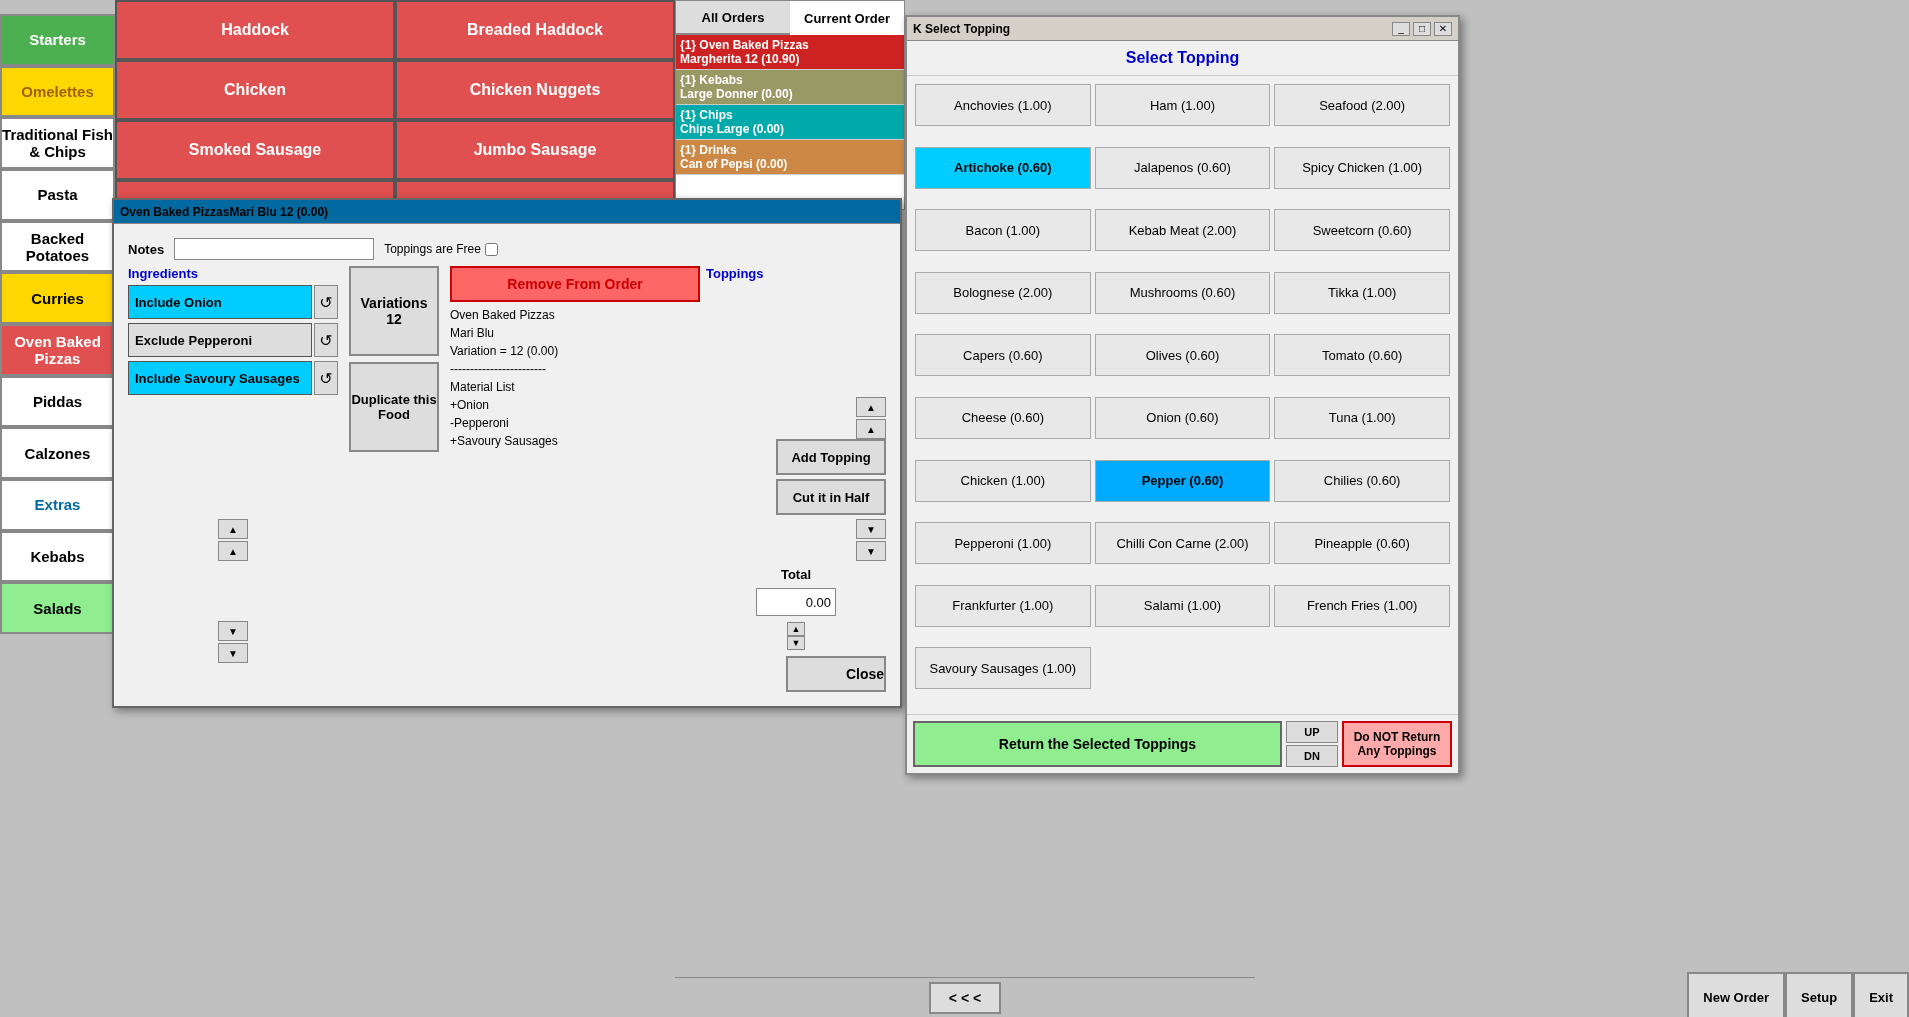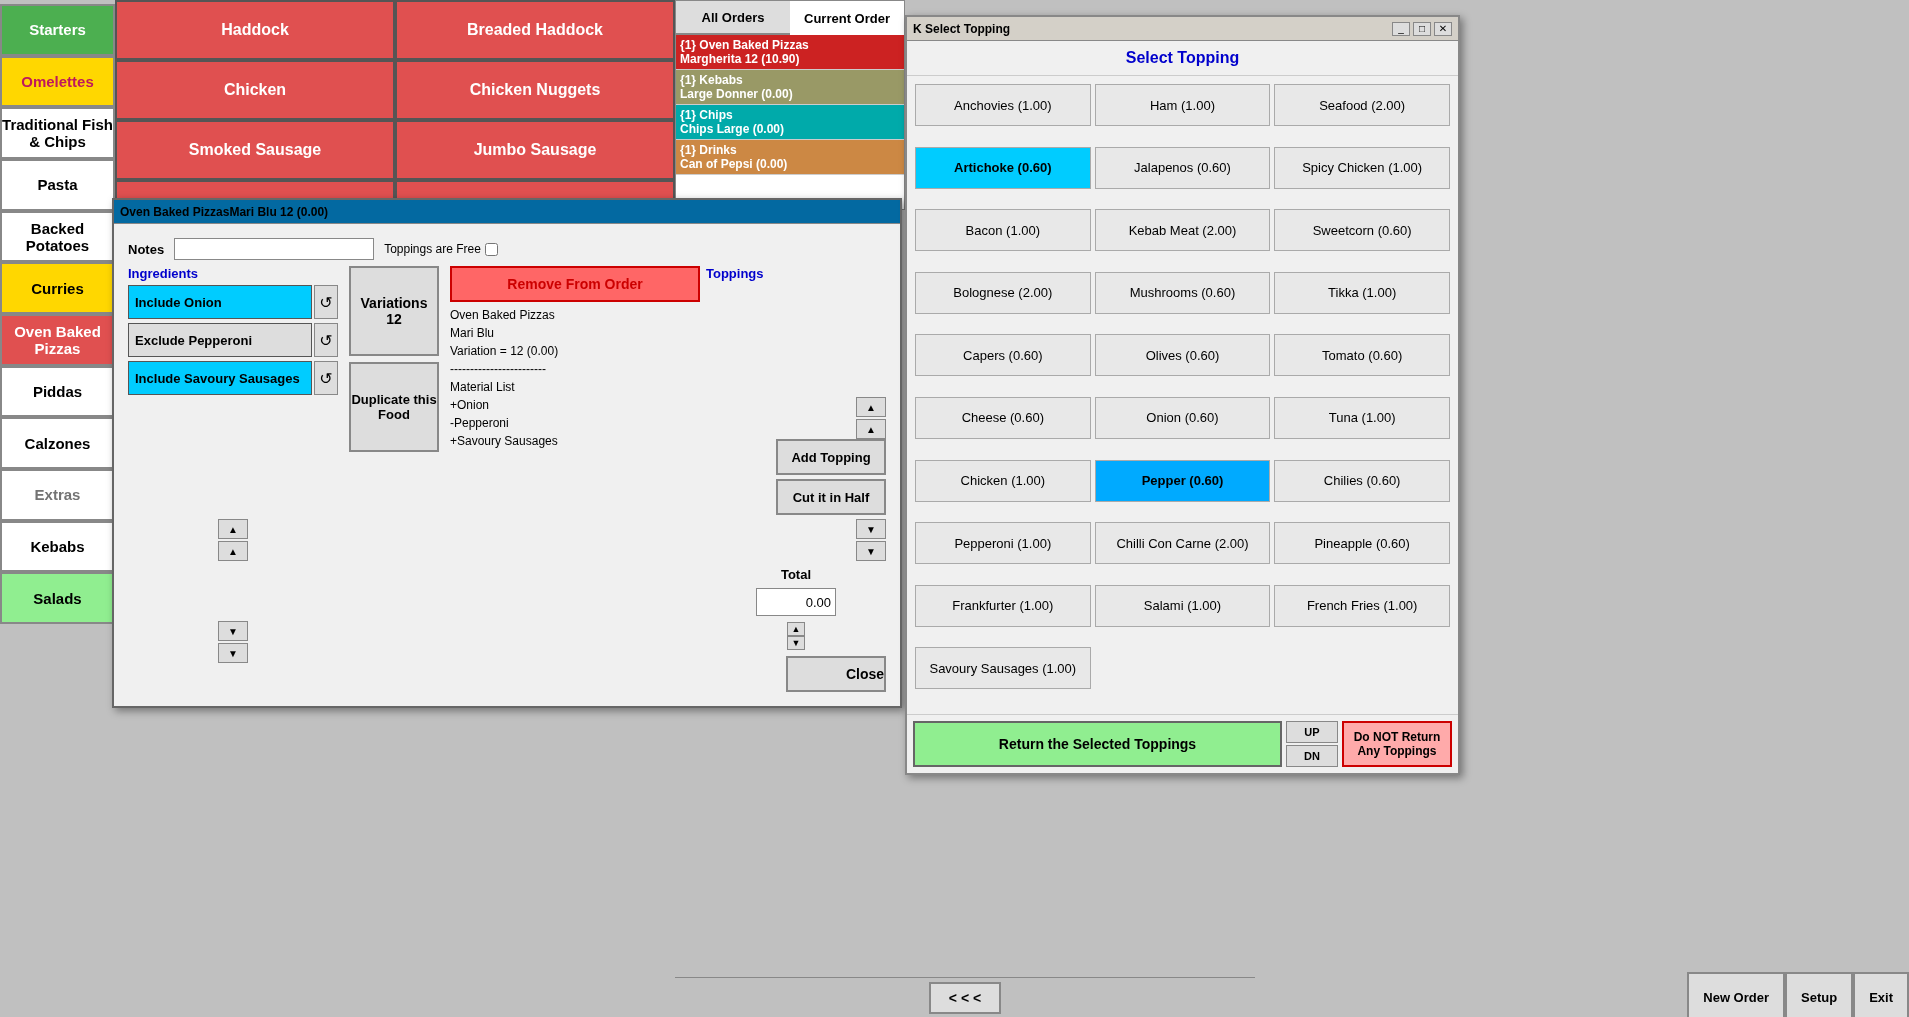--- a/index.html
+++ b/index.html
@@ -1,21 +1,21 @@
 <!DOCTYPE html>
 <html><head>
   <meta charset="utf-8">
   <style>
     * { box-sizing: border-box; margin: 0; padding: 0; font-family: Arial, sans-serif; }
     body { background: #c0c0c0; width: 1909px; height: 1017px; overflow: hidden; position: relative; }
 
     
     #sidebar {
       position: absolute;
-      left: 0; top: 4px;
+      left: 0; top: 14px;
       width: 115px;
       height: 620px;
       display: flex;
       flex-direction: column;
     }
     .sidebar-btn {
       display: flex;
       align-items: center;
       justify-content: center;
       text-align: center;
@@ -491,29 +491,29 @@
       display: flex;
       flex-direction: column;
       height: calc(100% - 24px);
     }
   </style>
 </head>
 <body>
 
 <div id="sidebar">
     <div class="sidebar-btn" style="background: rgb(76, 175, 80); color: rgb(255, 255, 255);">Starters</div>
-    <div class="sidebar-btn" style="background: rgb(255, 215, 0); color: #be185d; text-align: right;">Omelettes</div>
+    <div class="sidebar-btn" style="background: rgb(255, 215, 0); color: #a16207; text-align: right;">Omelettes</div>
     <div class="sidebar-btn" style="background: rgb(255, 255, 255); color: rgb(0, 0, 0);">Traditional Fish &amp; Chips</div>
     <div class="sidebar-btn" style="background: rgb(255, 255, 255); color: rgb(0, 0, 0);">Pasta</div>
     <div class="sidebar-btn" style="background: rgb(255, 255, 255); color: rgb(0, 0, 0);">Backed Potatoes</div>
     <div class="sidebar-btn" style="background: rgb(255, 215, 0); color: rgb(0, 0, 0);">Curries</div>
     <div class="sidebar-btn" style="background: rgb(224, 80, 80); color: rgb(255, 255, 255);">Oven Baked Pizzas</div>
     <div class="sidebar-btn" style="background: rgb(255, 255, 255); color: rgb(0, 0, 0);">Piddas</div>
     <div class="sidebar-btn" style="background: rgb(255, 255, 255); color: rgb(0, 0, 0);">Calzones</div>
-    <div class="sidebar-btn" style="background: rgb(255, 255, 255); color: #737373; text-align: right;">Extras</div>
+    <div class="sidebar-btn" style="background: rgb(255, 255, 255); color: #0369a1; text-align: right;">Extras</div>
     <div class="sidebar-btn" style="background: rgb(255, 255, 255); color: rgb(0, 0, 0);">Kebabs</div>
     <div class="sidebar-btn" style="background: rgb(144, 238, 144); color: rgb(0, 0, 0);">Salads</div>
   </div>
 
 <div id="food-grid">
     <div class="food-btn" style="background: rgb(224, 80, 80); color: rgb(255, 255, 255);">Haddock</div>
     <div class="food-btn" style="background: rgb(224, 80, 80); color: rgb(255, 255, 255);">Breaded Haddock</div>
     <div class="food-btn" style="background: rgb(224, 80, 80); color: rgb(255, 255, 255);">Chicken</div>
     <div class="food-btn" style="background: rgb(224, 80, 80); color: rgb(255, 255, 255);">Chicken Nuggets</div>
     <div class="food-btn" style="background: rgb(224, 80, 80); color: rgb(255, 255, 255);">Smoked Sausage</div>

